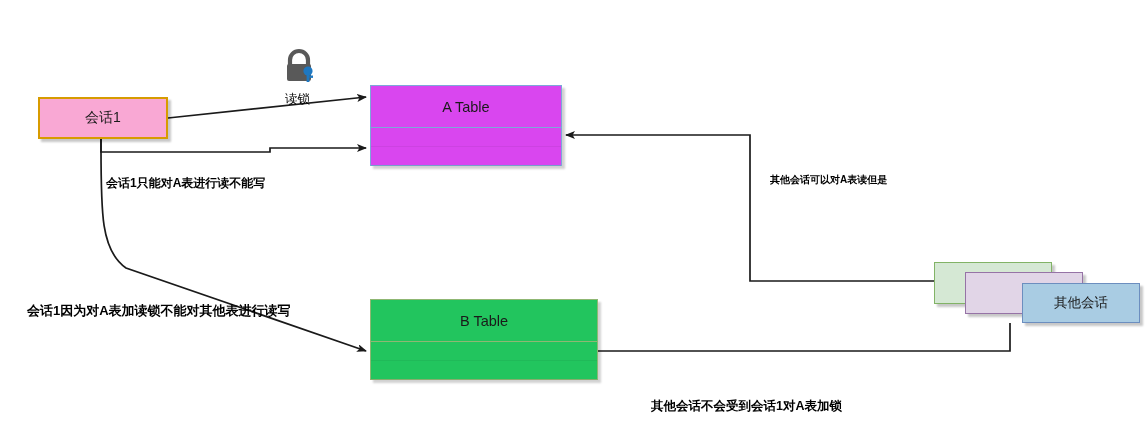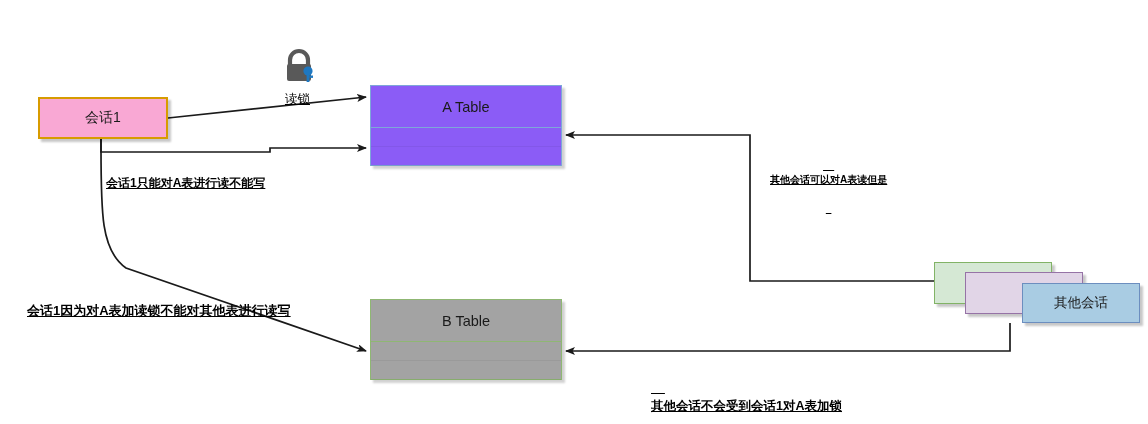--- a/index.html
+++ b/index.html
@@ -72,31 +72,31 @@
     height: 19px;
     box-sizing: border-box;
     border-bottom: 1px solid rgba(0,0,0,0.05);
   }
 
   .table-a {
     left: 370px;
     top: 85px;
     width: 192px;
     height: 81px;
-    background: #8b5cf6;
+    background: #d946ef;
     border-color: #7ea6d9;
   }
   .table-a .thead { border-bottom-color: #7ea6d9; }
 
   .table-b {
     left: 370px;
     top: 299px;
-    width: 192px;
+    width: 228px;
     height: 81px;
-    background: #a3a3a3;
+    background: #22c55e;
     border-color: #8fb773;
   }
   .table-b .thead { border-bottom-color: #8fb773; }
 
   
   .stack-green {
     left: 934px;
     top: 262px;
     width: 118px;
     height: 42px;
@@ -122,21 +122,20 @@
     color: #1a1a1a;
     margin-left: 28px;
   }
 
   
   .label {
     position: absolute;
     color: #000;
     white-space: pre;
     line-height: 1.45;
-    text-decoration: underline;
   }
   .label-bold { font-weight: bold; }
 
   .lbl-readlock {
     left: 285px;
     top: 90px;
     font-size: 12.5px;
   }
   .lbl-only-read {
     left: 106px;

